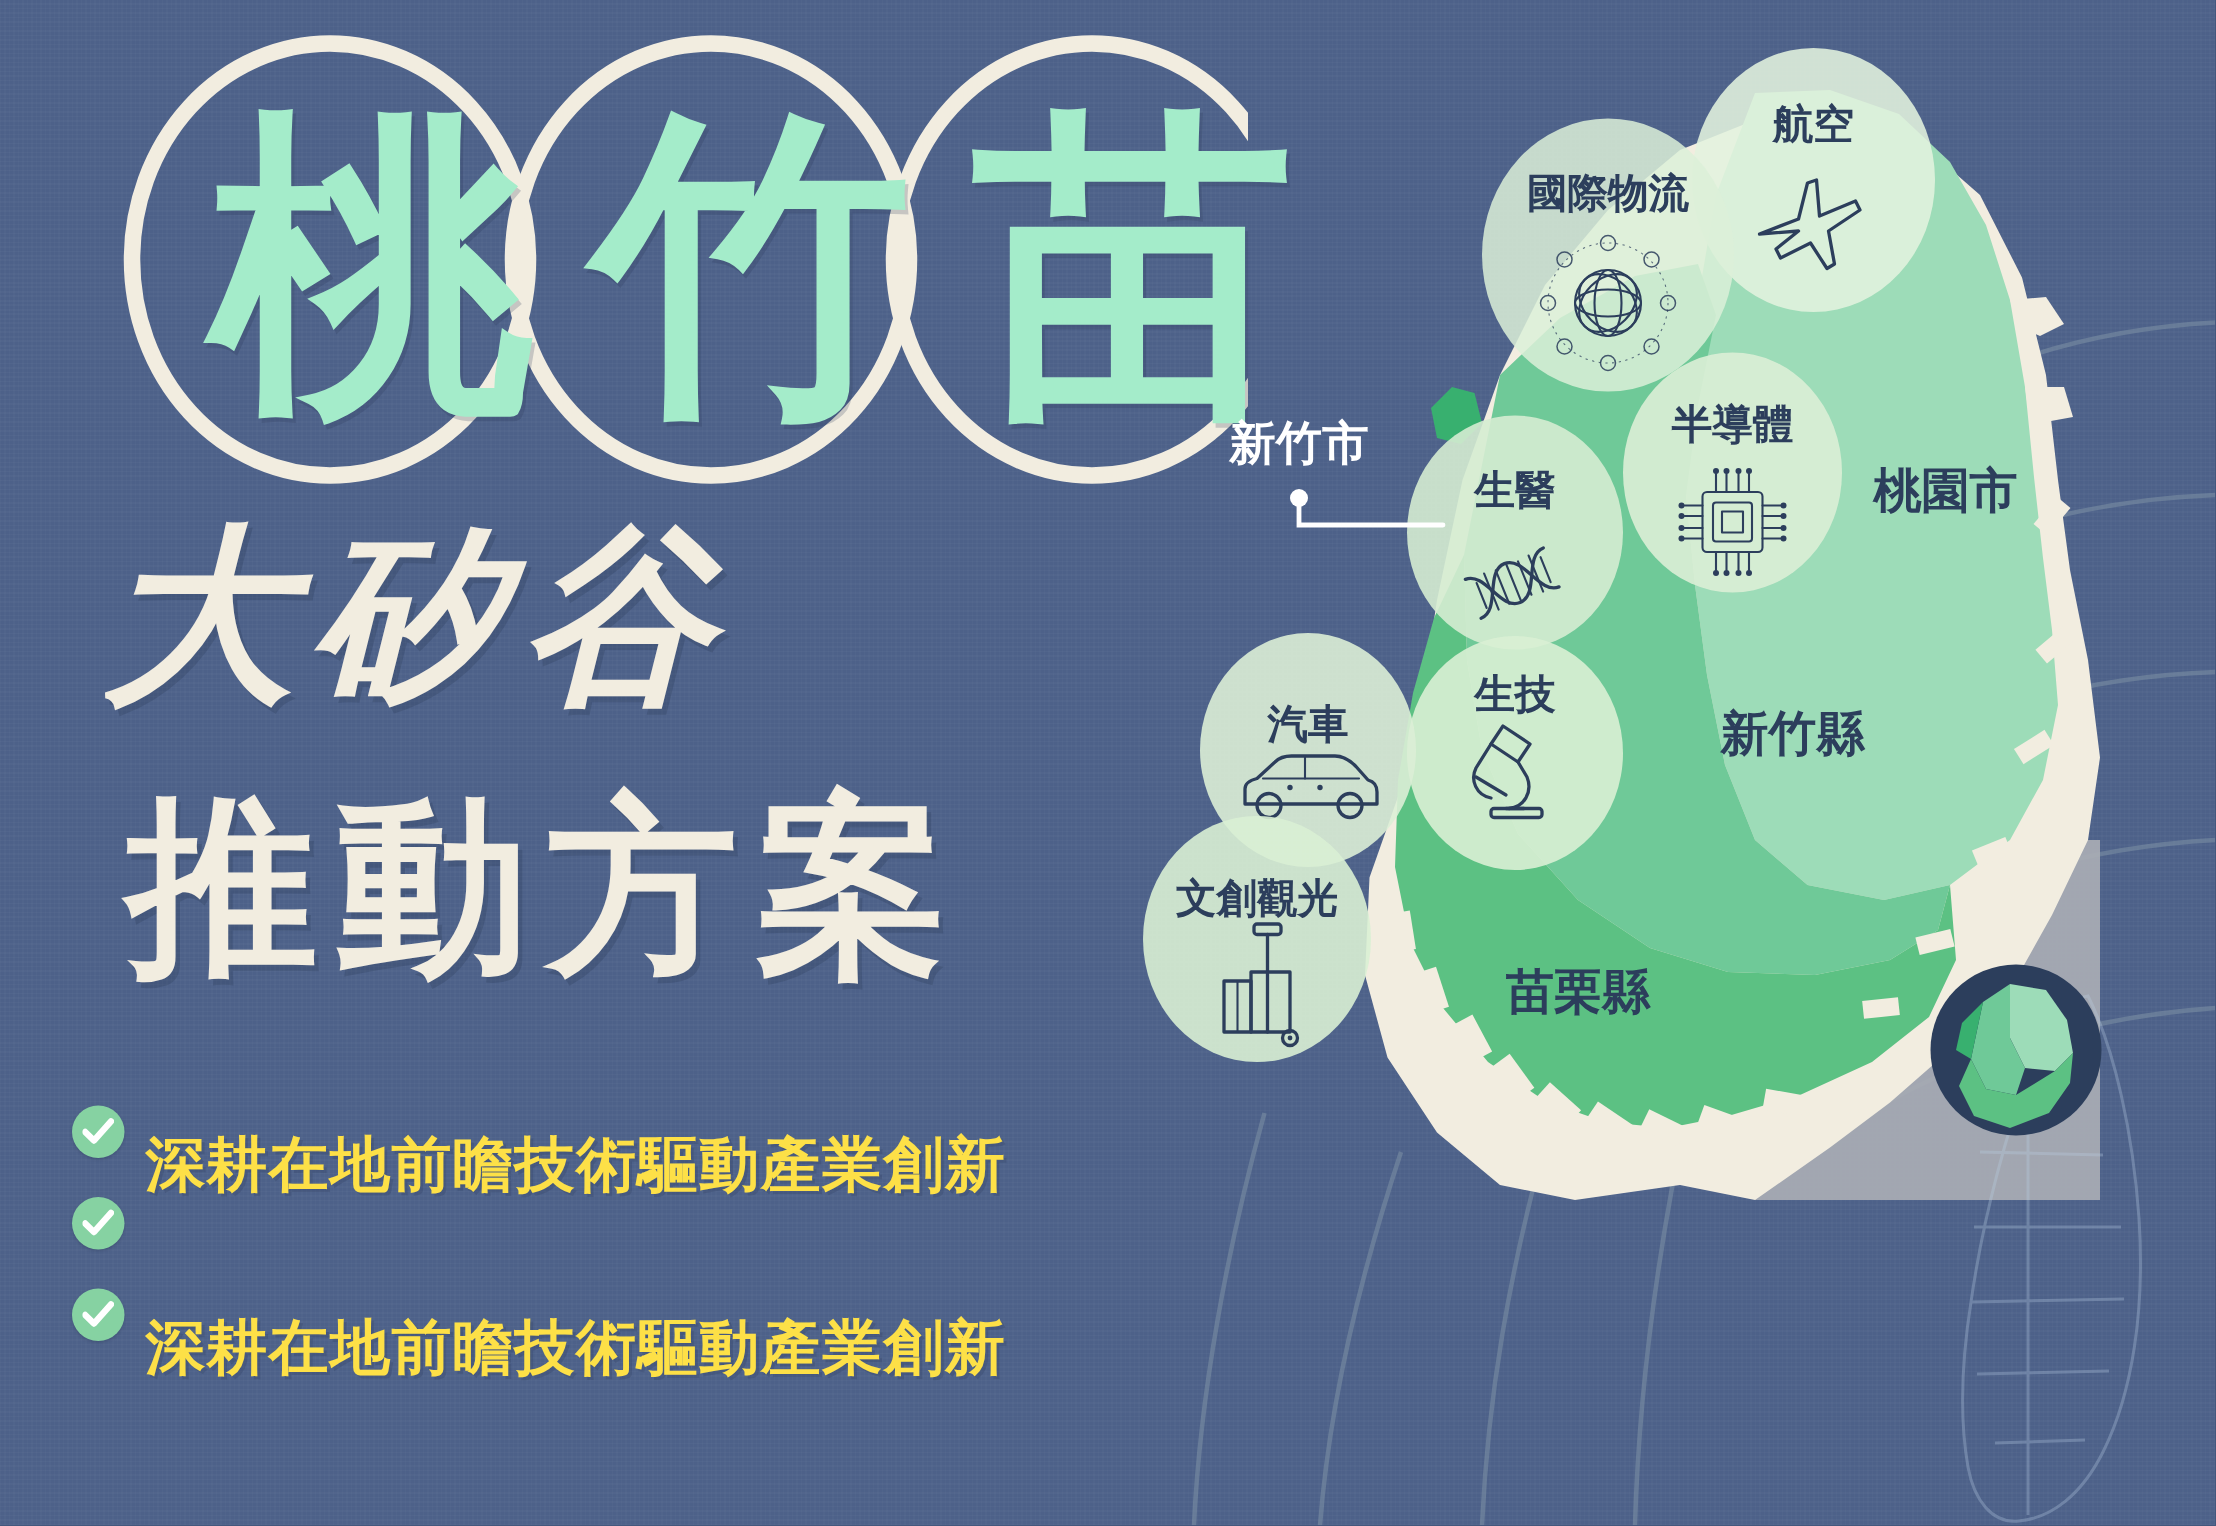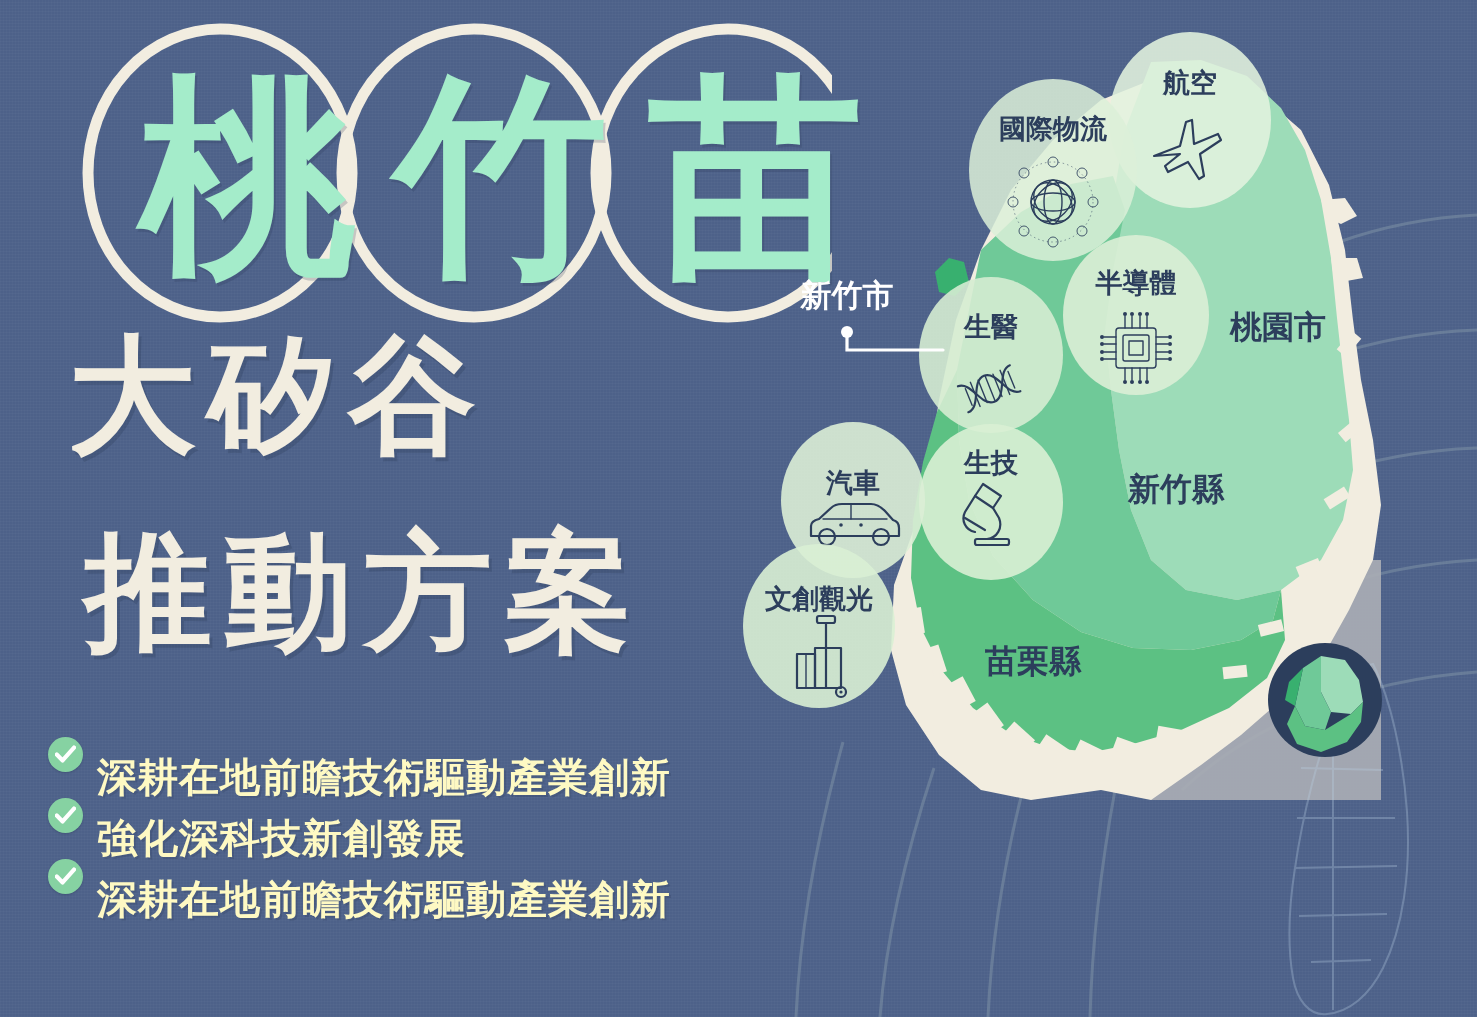--- a/index.html
+++ b/index.html
@@ -46,53 +46,53 @@
     position:absolute;
     color:#f2ede0;
     font-weight:bold;
     font-size:128px;
     line-height:1;
     letter-spacing:12px;
     font-family:"DejaVu Sans","Liberation Sans",sans-serif;
     text-shadow:3px 4px 0 rgba(40,55,85,.25);
     white-space:nowrap;
   }
-  #headline1{left:68px;top:332px;}
+  #headline1{left:68px;top:348px;font-style:italic;}
   #headline2{left:68px;top:528px;margin-left:16px;}
 
   #bullet-list{position:absolute;left:48px;top:726px;width:720px;}
   .bullet-row{
     display:flex;align-items:center;
     height:57px;
     margin-bottom:4px;
   }
   .check-icon{
     flex:0 0 auto;
     width:35px;height:35px;
     border-radius:50%;
     background:#86d2a2;
     position:relative;
     margin-right:14px;
     box-shadow:0 1px 2px rgba(30,45,70,.25);
   }
   .check-icon svg{position:absolute;left:7px;top:8px;}
   .bullet-text{
-    color:#fef9c3;
+    color:#fde047;
     font-size:40px;
     font-weight:bold;
     line-height:1;
     letter-spacing:1px;
     font-family:"DejaVu Sans","Liberation Sans",sans-serif;
     white-space:nowrap;
     text-shadow:2px 2px 0 rgba(40,55,85,.22);
     margin-top:44px;
   }
 
   
-  #map-area{position:absolute;left:681px;top:0;width:777px;height:848px;}
+  #map-area{position:absolute;left:700px;top:0;width:777px;height:848px;}
   #map-svg{position:absolute;left:0;top:0;}
 
   .hub-label{
     fill:#2c3e5c;
     font-family:"DejaVu Sans","Liberation Sans",sans-serif;
     font-weight:bold;
     font-size:27px;
     text-anchor:middle;
   }
   .county-label{
@@ -160,21 +160,20 @@
         </span>
         <span class="bullet-text">深耕在地前瞻技術驅動產業創新</span>
       </div>
 
       <div class="bullet-row">
         <span class="check-icon">
           <svg width="21" height="19" viewBox="0 0 21 19">
               <path d="M1.8 9.6 L7.6 15.4 L19 2.6" fill="none" stroke="#ffffff" stroke-width="4.2" stroke-linecap="round" stroke-linejoin="round"></path>
             </svg>
         </span>
-        <span class="bullet-text">強化深科技新創發展</span>
       </div>
 
       <div class="bullet-row">
         <span class="check-icon">
           <svg width="21" height="19" viewBox="0 0 21 19">
               <path d="M1.8 9.6 L7.6 15.4 L19 2.6" fill="none" stroke="#ffffff" stroke-width="4.2" stroke-linecap="round" stroke-linejoin="round"></path>
             </svg>
         </span>
         <span class="bullet-text">深耕在地前瞻技術驅動產業創新</span>
       </div>

